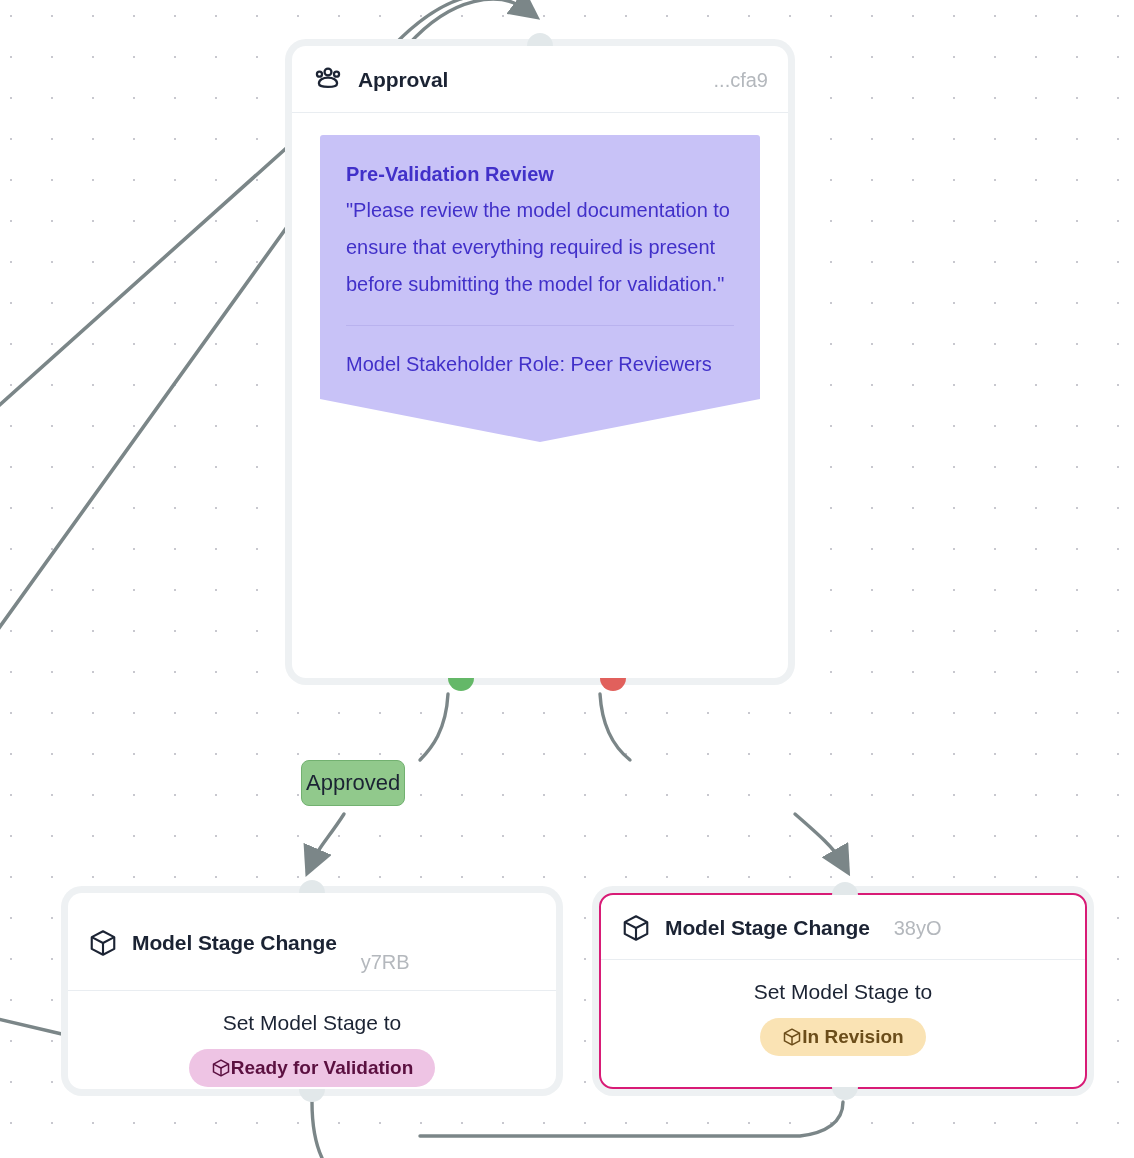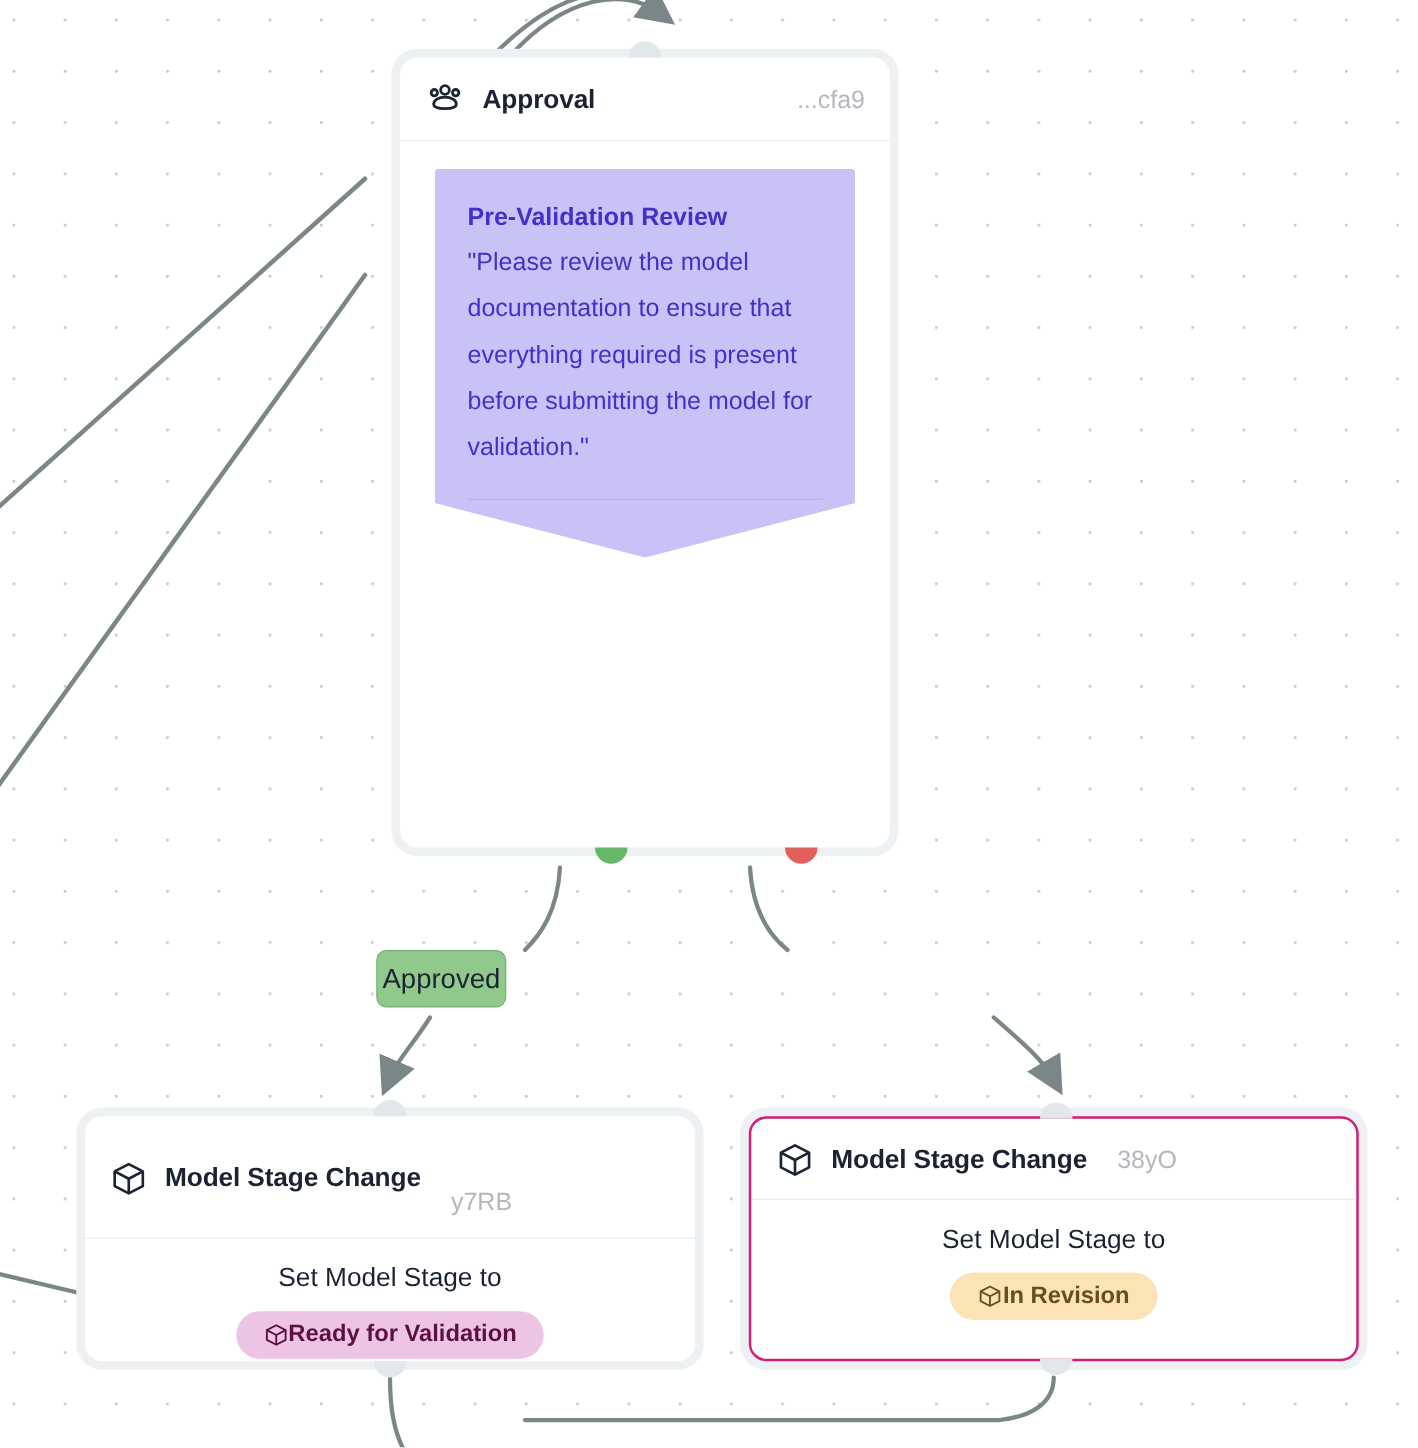--- a/index.html
+++ b/index.html
@@ -72,23 +72,22 @@
     white-space: nowrap;
   }
   .node-id.inline {
     margin-left: 10px;
   }
 
   
   #approval-node {
     left: 292px;
     top: 46px;
-    width: 392px;
+    width: 496px;
     height: 632px;
-    margin-left: 28px;
   }
   .approval-body {
     padding: 22px 28px 0 28px;
   }
   .pennant {
     background: #c8c2f7;
     padding: 24px 26px 26px 26px;
     clip-path: polygon(0 0, 100% 0, 100% 86%, 50% 100%, 0 86%);
     border-radius: 3px 3px 0 0;
   }
@@ -256,20 +255,21 @@
       </span>
       <span class="node-title">Approval</span>
       <span class="node-id">...cfa9</span>
     </div>
 
     <div class="approval-body">
       <div class="pennant">
         <div class="pennant-title">Pre-Validation Review</div>
         <div class="pennant-quote">"Please review the model documentation to ensure that everything required is present before submitting the model for validation."</div>
         <div class="pennant-divider"></div>
+        <div class="pennant-role">Model Stakeholder Role: Peer Reviewers</div>
       </div>
 
     </div>
 
     <div class="handle bottom green" style="left:156px;"></div>
     <div class="handle bottom red" style="left:308px;"></div>
   </div>
 
   <div class="edge-label approved">Approved</div>
 

